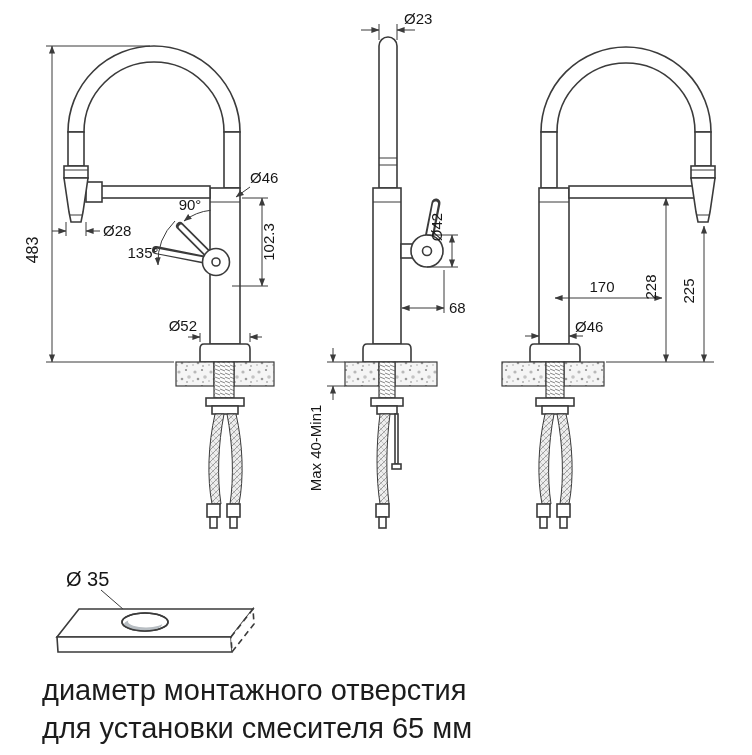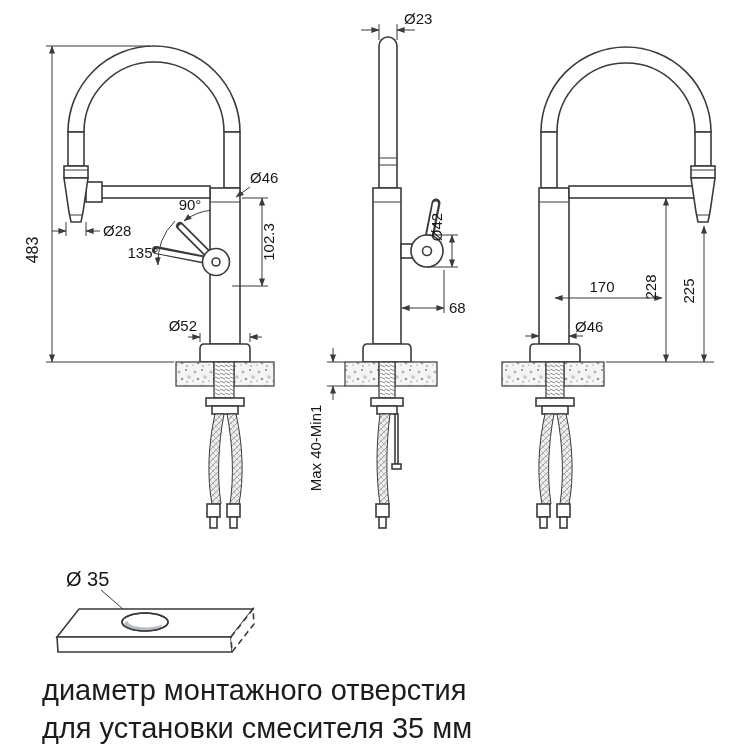--- a/index.html
+++ b/index.html
@@ -221,16 +221,16 @@
     <polygon class="ln dash" points="231,637 253,609 254,624 232,652"></polygon>
     <ellipse class="ln" cx="145" cy="622" rx="23" ry="9"></ellipse>
     <ellipse cx="143" cy="624.5" rx="19" ry="6.5" fill="#b8bec3"></ellipse>
     <ellipse cx="146" cy="621.5" rx="18" ry="6" fill="#ffffff"></ellipse>
     <ellipse class="lnn" cx="145" cy="622" rx="23" ry="9"></ellipse>
   </g>
 </svg>
 
 <div class="caption">
   <div>диаметр монтажного отверстия</div>
-  <div>для установки смесителя 35 мм</div>
+  <div>для установки смесителя 65 мм</div>
 </div>
 
 </div>
 
 </body></html>

